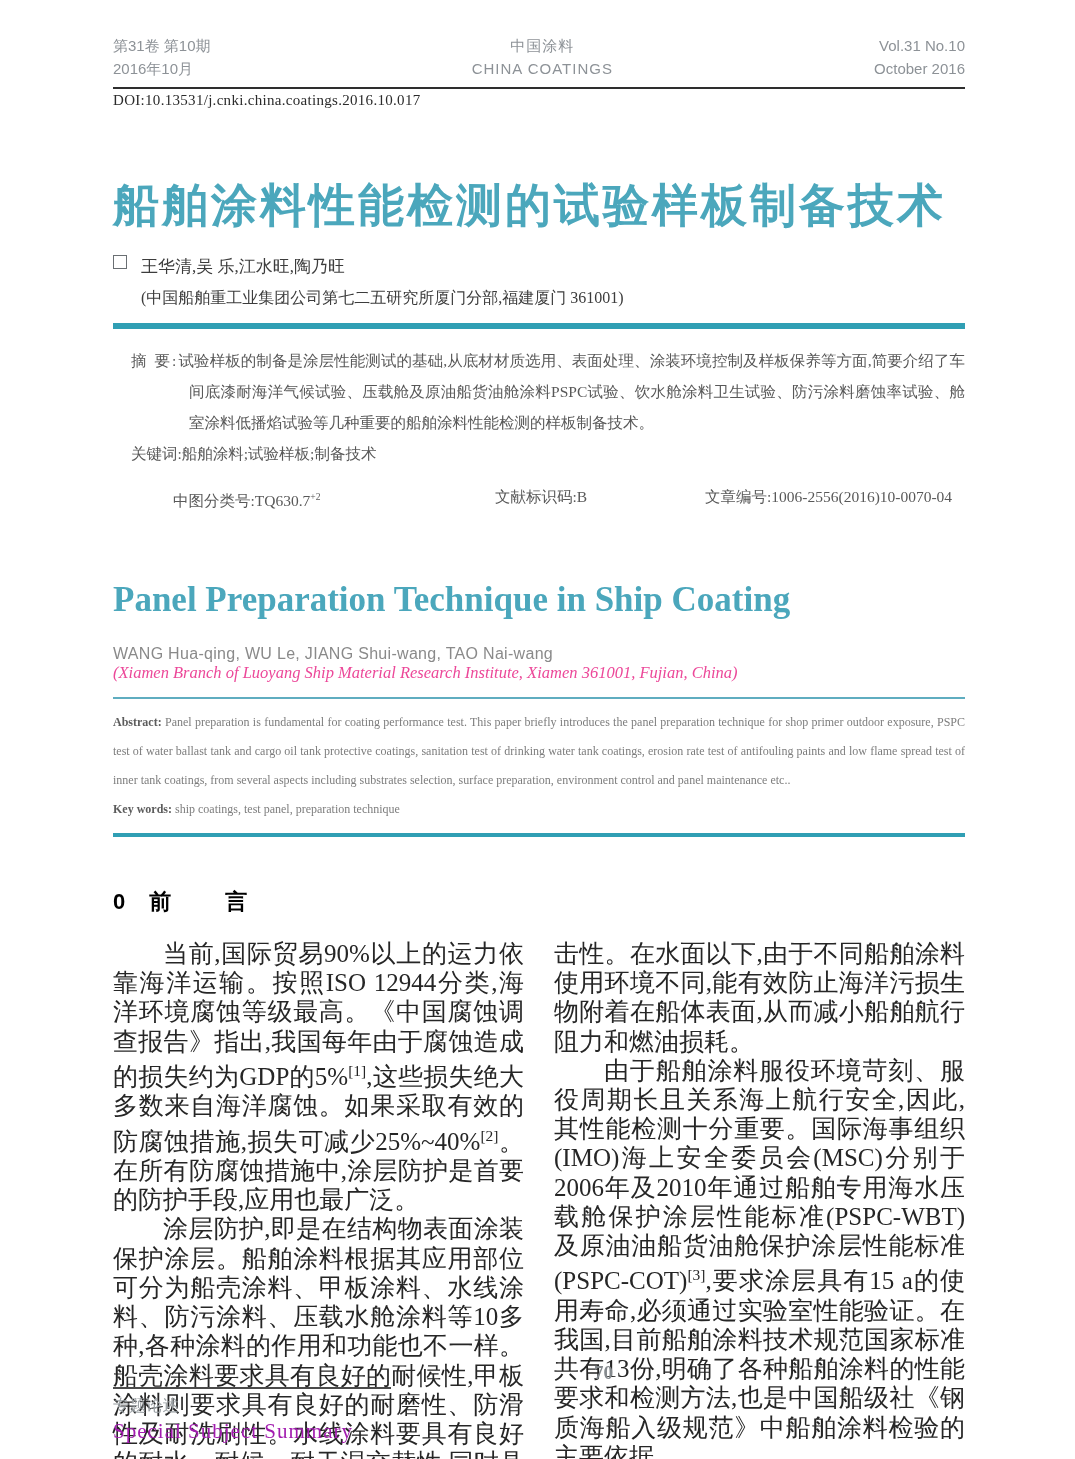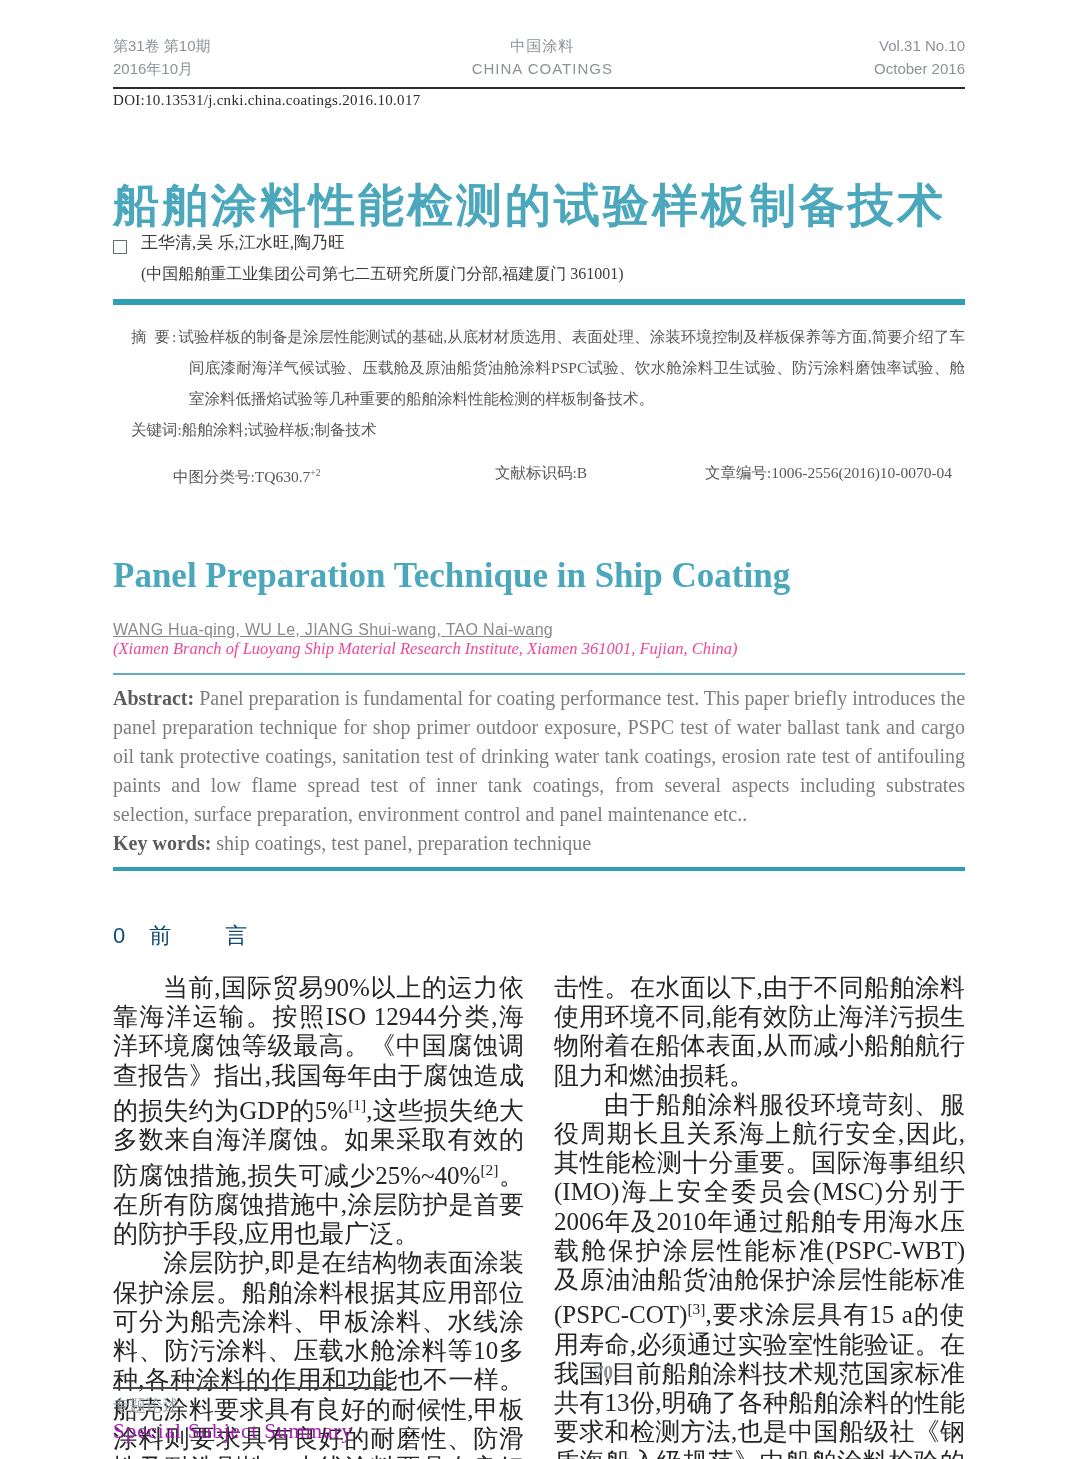--- a/index.html
+++ b/index.html
@@ -17,50 +17,50 @@
     font-size:15px;line-height:23px;color:#8d9297;}
   .jheader .hl{text-align:left;}
   .jheader .hc{text-align:center;letter-spacing:1px;}
   .jheader .hr{text-align:right;}
   .header-rule{border:none;border-top:2px solid #2e2e2e;margin:7px 0 0 0;}
   .doi{font-size:15px;color:#2b2b2b;margin-top:3px;letter-spacing:0.3px;}
 
   
   .cn-title{margin-top:70px;font-family:"Liberation Sans","DejaVu Sans",sans-serif;
     font-weight:bold;font-size:46px;line-height:52px;letter-spacing:3px;color:#4ba7bc;}
-  .authors-row{font-size:17px;color:#3c3c3c;display:flex;align-items:flex-end;}
+  .authors-row{margin-top:24px;font-size:17px;color:#3c3c3c;display:flex;align-items:flex-start;}
   .marker{display:inline-block;width:12px;height:12px;border:1.5px solid #6a6f73;margin-right:14px;}
   .affil-cn{margin-top:10px;padding-left:28px;font-size:16px;color:#3c3c3c;}
   .teal-bar{height:6px;background:#309fb4;margin-top:14px;}
 
   
   .abs-cn{margin-top:16px;padding-left:18px;font-size:15.5px;line-height:31px;color:#585858;}
   .abs-cn .hang{padding-left:58px;text-indent:-58px;text-align:justify;}
   .abs-cn .lbl{letter-spacing:2px;}
   .kw-cn{margin-top:1px;}
   .meta-row{position:relative;height:28px;margin-top:12px;font-size:15.5px;color:#585858;margin-left:42px;}
   .meta-row .m1{position:absolute;left:0;top:0;}
   .meta-row .m2{position:absolute;left:322px;top:0;}
   .meta-row .m3{position:absolute;left:532px;top:0;}
   sup{font-size:0.62em;}
 
   
   .en-title{margin-top:62px;font-weight:bold;font-size:35px;line-height:58px;color:#4ba7bc;}
   .en-authors{margin-top:16px;font-family:"Liberation Sans","DejaVu Sans",sans-serif;
-    font-size:16px;color:#8a8a8a;letter-spacing:0.3px;text-decoration:underline;}
+    font-size:16px;color:#8a8a8a;letter-spacing:0.3px;}
   .en-affil{font-style:italic;font-size:16.5px;color:#ec4899;}
   .thin-rule{height:2px;background:#5fadc0;margin-top:14px;}
-  .abs-en{margin-top:9px;font-size:20px;line-height:29px;color:#7d7d7d;text-align:justify;}
+  .abs-en{margin-top:9px;font-size:12px;line-height:29px;color:#7d7d7d;text-align:justify;}
   .abs-en b{color:#5c5c5c;}
   .kw-en{margin-top:0;}
   .thick-rule{height:4px;background:#309fb4;margin-top:9px;}
 
   
   .sec-heading{margin-top:50px;font-family:"Liberation Sans","DejaVu Sans",sans-serif;
-    font-weight:normal;font-size:22px;color:#0c4a6e;}
+    font-weight:bold;font-size:22px;color:#000000;}
   .sec-heading .num{margin-right:24px;}
   .sec-heading .ttl{letter-spacing:24px;}
   .columns{display:flex;gap:30px;margin-top:22px;}
   .col{width:411px;}
   .body-p{margin:0;font-size:25px;line-height:29.2px;text-align:justify;color:#262626;}
   .body-p.indent{text-indent:2em;}
 
   
   .footer{position:absolute;left:113px;top:1362px;width:500px;
     color:#9aa0a4;}

